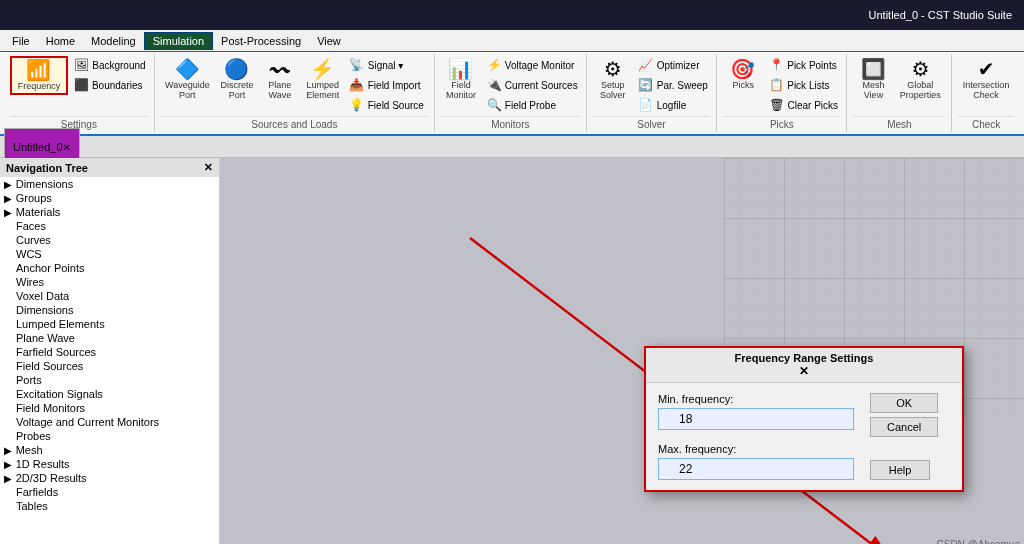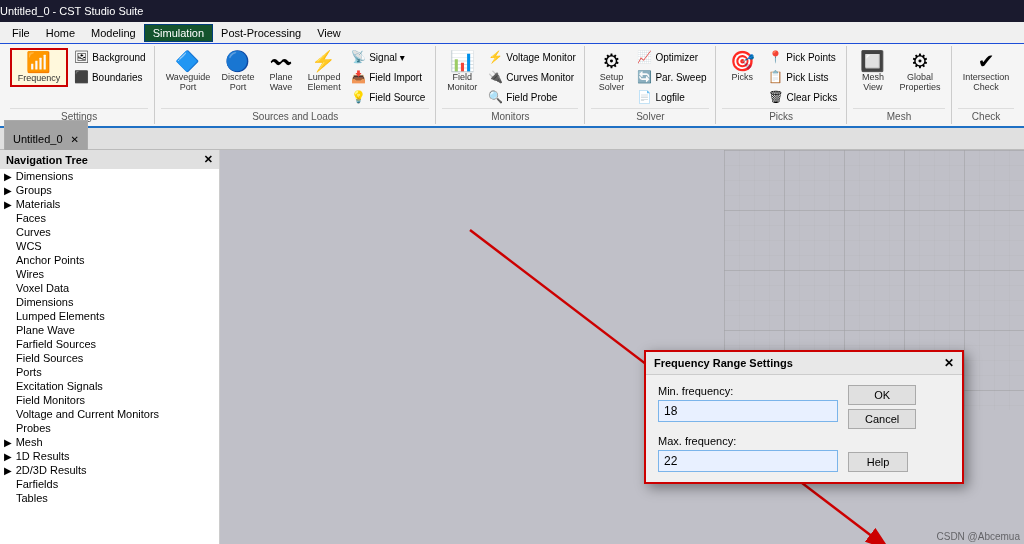--- a/index.html
+++ b/index.html
@@ -1,19 +1,19 @@
 <!DOCTYPE html>
 <html><head>
   <meta charset="utf-8">
   <style>
     * { margin: 0; padding: 0; box-sizing: border-box; }
     body { font-family: 'Segoe UI', Tahoma, Geneva, Verdana, sans-serif; font-size: 11px; background: #f0f0f0; width: 1024px; height: 544px; overflow: hidden; }
 
     
-    #title-bar { background: #1a1a2e; color: white; height: 22px; display: flex; align-items: center; padding-right: 12px; font-size: 11px; }
+    #title-bar { background: #1a1a2e; color: white; height: 30px; display: flex; align-items: center; justify-content: flex-end; padding-right: 12px; font-size: 11px; }
 
     
     #menu-bar { background: #f0f0f0; height: 22px; display: flex; align-items: center; padding-left: 4px; border-bottom: 1px solid #1d4ed8; }
     .menu-item { padding: 2px 8px; font-size: 11px; cursor: pointer; }
     .menu-item.active { background: #14532d; color: white; border: 1px solid #003d7a; }
 
     
     #ribbon { background: #f5f5f5; border-bottom: 2px solid #1e70c4; display: flex; flex-direction: column; }
     #ribbon-content { display: flex; align-items: stretch; padding: 2px 4px; height: 82px; }
     .ribbon-group { display: flex; flex-direction: column; border-right: 1px solid #ccc; padding: 2px 6px; min-width: 60px; }
@@ -23,46 +23,46 @@
     .ribbon-btn .icon { font-size: 20px; line-height: 1; }
     .ribbon-btn .label { font-size: 9px; text-align: center; margin-top: 1px; color: #333; }
     .ribbon-btn-small { display: flex; align-items: center; gap: 3px; cursor: pointer; padding: 1px 3px; border: 1px solid transparent; white-space: nowrap; font-size: 10px; }
     .ribbon-btn-small .icon-sm { font-size: 12px; }
 
     
     .freq-btn { background: #fff8dc; border: 2px solid #cc0000 !important; }
 
     
     #tab-bar { background: #e0e0e0; height: 22px; display: flex; align-items: center; padding-left: 4px; border-bottom: 1px solid #bbb; }
-    .doc-tab { background: #a3a3a3; border: 1px solid #aaa; border-bottom: none; padding: 12px 8px; font-size: 11px; display: flex; align-items: center; gap: 8px; cursor: pointer; }
+    .doc-tab { background: #a21caf; border: 1px solid #aaa; border-bottom: none; padding: 12px 8px; font-size: 11px; display: flex; align-items: center; gap: 0; cursor: pointer; }
     .doc-tab .close-icon { font-size: 10px; cursor: pointer; }
 
     
     #main-area { display: flex; height: calc(544px - 22px - 22px - 84px - 22px); }
 
     
     #nav-tree { width: 220px; background: white; border-right: 1px solid #ccc; overflow-y: auto; position: relative; }
     #nav-tree-header { background: #e0e0e0; padding: 3px 6px; font-size: 11px; font-weight: bold; display: flex; justify-content: space-between; align-items: center; }
     .tree-item { display: flex; align-items: center; padding: 1px 4px 1px 12px; font-size: 11px; cursor: pointer; white-space: nowrap; }
     .tree-item .tree-icon { margin-right: 4px; font-size: 10px; }
     .tree-item-expandable { padding-left: 4px; }
 
     
     #canvas-area { flex: 1; background: #c0c0c8; position: relative; overflow: hidden; }
 
     
     .arrow-svg { position: absolute; top: 0; left: 0; width: 100%; height: 100%; pointer-events: none; }
     #freq-dialog { background: #f0f0f0; border: 2px solid #cc0000; box-shadow: 4px 4px 12px rgba(0,0,0,0.4); width: 320px; pointer-events: all; position: absolute; right: 60px; bottom: 60px; }
-    #freq-dialog-title { background: #e8e8e8; padding: 4px 8px; font-size: 11px; font-weight: bold; display: flex; justify-content: space-between; align-items: center; border-bottom: 1px solid #ccc; }
+    #freq-dialog-title { background: #e8e8e8; padding: 4px 8px; font-size: 11px; font-weight: bold; display: flex; justify-content: space-between; align-items: center; border-bottom: 1px solid #ccc; flex-direction: column; }
     #freq-dialog-body { padding: 10px 12px; }
     .field-label { font-size: 11px; margin-bottom: 3px; display: block; }
-    .field-input { width: 180px; padding: 3px 5px; font-size: 12px; border: 1px solid #7ab4ea; background: #e8f0ff; outline: none; }
+    .field-input { width: 196px; padding: 3px 20px; font-size: 12px; border: 1px solid #7ab4ea; background: #e8f0ff; outline: none; }
     .dialog-btn { background: #e0e0e0; border: 1px solid #aaa; padding: 3px 16px; font-size: 11px; cursor: pointer; min-width: 60px; }
     .dialog-btns { display: flex; flex-direction: column; gap: 4px; margin-left: 10px; }
-    .field-row-with-btn { display: flex; align-items: flex-start; }
+    .field-row-with-btn { display: flex; align-items: flex-start; gap: 6px; }
 
     
     #watermark { position: absolute; bottom: 2px; right: 4px; font-size: 10px; color: rgba(0,0,0,0.5); }
 
     
     .grid-svg { position: absolute; right: 0; top: 0; }
   </style>
 </head>
 <body>
 
@@ -144,21 +144,21 @@
           <div class="icon">📊</div>
           <div class="label">Field<br>Monitor</div>
         </div>
         <div style="display:flex;flex-direction:column;gap:2px;justify-content:center;">
           <div class="ribbon-btn-small">
             <span class="icon-sm">⚡</span>
             <span>Voltage Monitor</span>
           </div>
           <div class="ribbon-btn-small">
             <span class="icon-sm">🔌</span>
-            <span>Curves Monitor</span>
+            <span>Current Sources</span>
           </div>
           <div class="ribbon-btn-small">
             <span class="icon-sm">🔍</span>
             <span>Field Probe</span>
           </div>
         </div>
       </div>
       <div class="ribbon-group-label">Monitors</div>
     </div>
 

